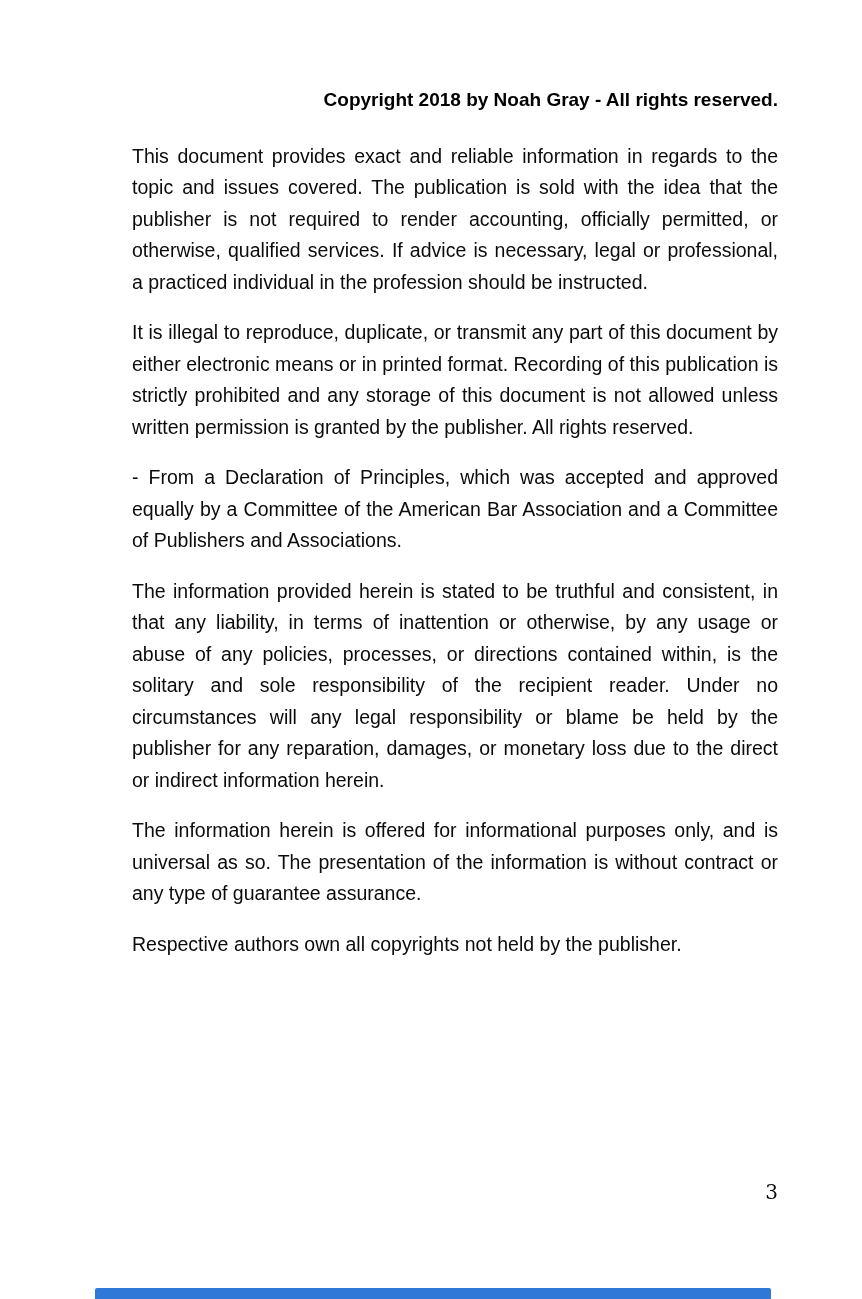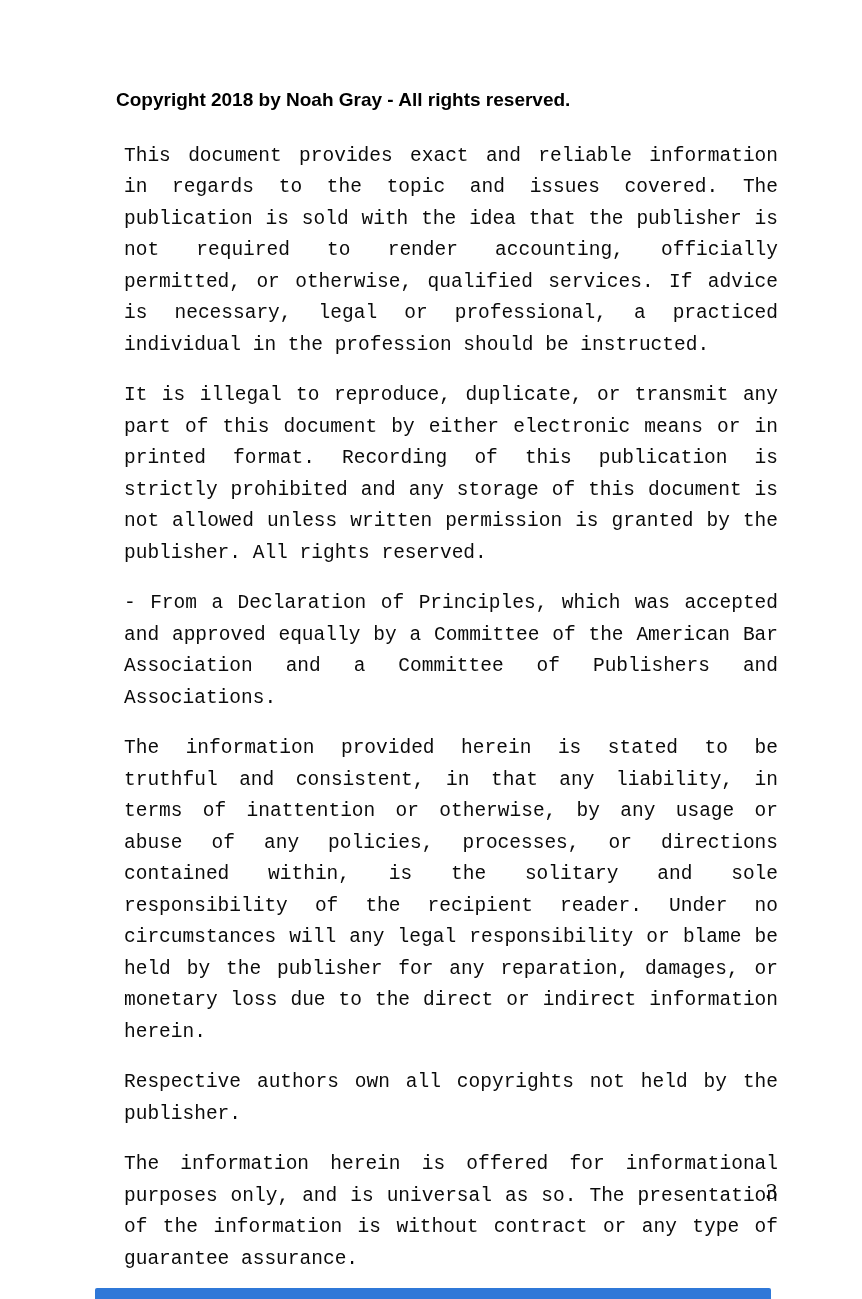--- a/index.html
+++ b/index.html
@@ -22,29 +22,29 @@
     top: 88px;
     width: 662px;
   }
   .copyright-heading {
     font-family: "Liberation Sans", sans-serif;
     font-weight: bold;
     font-size: 19px;
     line-height: 1.3;
     margin: 0 0 28px 0;
     color: #000000;
-    text-align: left;
+    text-align: right;
   }
   .para {
-    font-family: Liberation Mono, monospace;
+    font-family: Liberation Sans, sans-serif;
     font-size: 19.5px;
     line-height: 31.5px;
     text-align: justify;
     text-justify: inter-word;
-    margin: 0 0 19px 8px;
+    margin: 0 0 19px 16px;
     color: #0b0b0b;
   }
   .page-number {
     position: absolute;
     right: 84px;
     top: 1180px;
     font-family: "DejaVu Serif", "Liberation Serif", serif;
     font-size: 20px;
     color: #0b0b0b;
   }
@@ -61,20 +61,20 @@
 <body>
 
 <div class="page">
   <div class="content">
     <h1 class="copyright-heading">Copyright 2018 by Noah Gray - All rights reserved.</h1>
 
     <p class="para">This document provides exact and reliable information in regards to the topic and issues covered. The publication is sold with the idea that the publisher is not required to render accounting, officially permitted, or otherwise, qualified services. If advice is necessary, legal or professional, a practiced individual in the profession should be instructed.</p>
     <p class="para">It is illegal to reproduce, duplicate, or transmit any part of this document by either electronic means or in printed format. Recording of this publication is strictly prohibited and any storage of this document is not allowed unless written permission is granted by the publisher. All rights reserved.</p>
     <p class="para">- From a Declaration of Principles, which was accepted and approved equally by a Committee of the American Bar Association and a Committee of Publishers and Associations.</p>
     <p class="para">The information provided herein is stated to be truthful and consistent, in that any liability, in terms of inattention or otherwise, by any usage or abuse of any policies, processes, or directions contained within, is the solitary and sole responsibility of the recipient reader. Under no circumstances will any legal responsibility or blame be held by the publisher for any reparation, damages, or monetary loss due to the direct or indirect information herein.</p>
+    <p class="para">The information herein is offered for informational purposes only, and is universal as so. The presentation of the information is without contract or any type of guarantee assurance.</p>
     <p class="para">Respective authors own all copyrights not held by the publisher.</p>
-    <p class="para">The information herein is offered for informational purposes only, and is universal as so. The presentation of the information is without contract or any type of guarantee assurance.</p>
   </div>
 
   <div class="page-number">3</div>
 
   <div class="bottom-bar" style="background: rgb(47, 120, 216);"></div>
 </div>
 
 </body></html>

